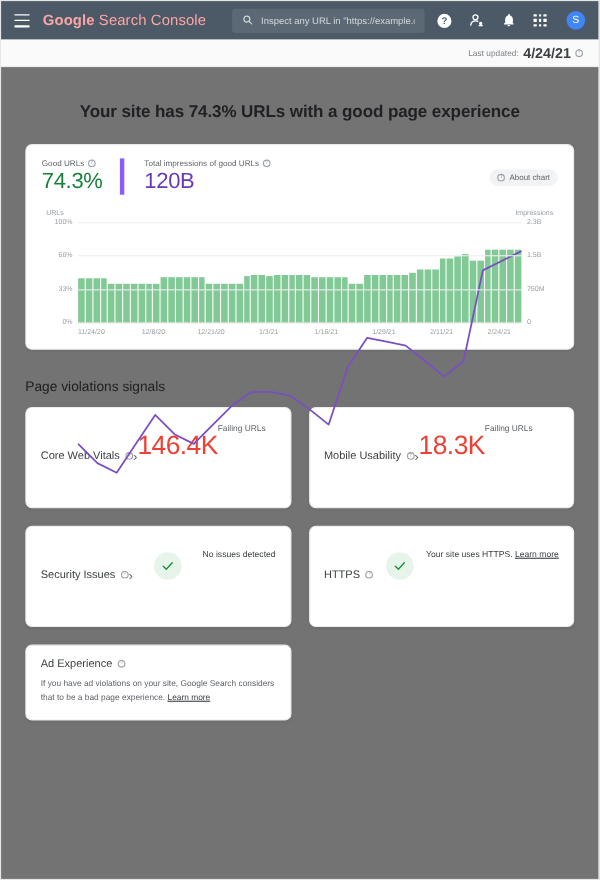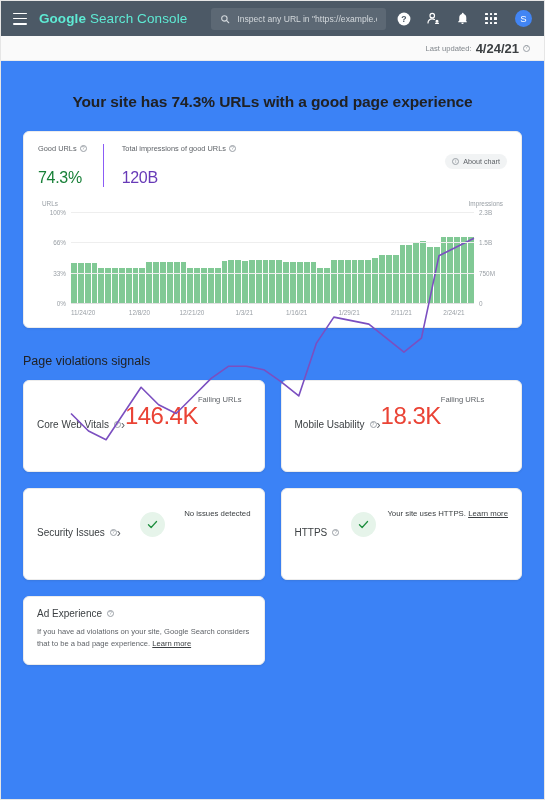--- a/index.html
+++ b/index.html
@@ -20,21 +20,21 @@
   
   .topbar {
     height: 35px; flex: none;
     background: #4c5966;
     display: flex; align-items: center;
     padding: 0 12px;
     gap: 10px;
   }
   .hamburger { width: 16px; height: 12px; display:flex; flex-direction:column; justify-content:space-between; cursor:pointer; }
   .hamburger i { display:block; height:1.6px; background:#fff; border-radius:1px; }
-  .brand { color:#5eead4; font-size:13.5px; letter-spacing:.1px; white-space:nowrap; margin-left:2px; }
+  .brand { color:#fca5a5; font-size:13.5px; letter-spacing:.1px; white-space:nowrap; margin-left:2px; }
   .brand b { font-weight: 700; }
   .brand span.light { font-weight: 400; }
   .searchwrap {
     margin-left: 14px;
     background: #5c6874;
     border-radius: 3px;
     height: 22px; width: 198px;
     display:flex; align-items:center; gap:7px;
     padding: 0 9px;
   }
@@ -74,44 +74,44 @@
     background:#fafafa;
     border-bottom:1px solid #ececec;
     display:flex; align-items:center; justify-content:flex-end;
     padding:0 14px;
     gap:4px;
   }
   .updatedbar .lbl { font-size:7.6px; color:#80868b; }
   .updatedbar .val { font-size:13px; color:#3c4043; font-weight:700; }
 
   
-  .body { flex:1; background:#3b82f6; overflow:hidden; padding: 0 0 6px 0; }
+  .body { flex:1; background:#737373; overflow:hidden; padding: 0 0 6px 0; }
 
   .headline {
     text-align:center;
     font-size:15.5px;
     font-weight:700;
     color:#202124;
     padding: 32px 0 20px;
     letter-spacing:-.1px;
   }
 
   
   .card {
     background:#fff;
     border:1px solid #ececec;
     border-radius:6px;
     box-shadow: 0 1px 2px rgba(60,64,67,.12);
   }
   .chartcard { margin: 0 22px; padding: 12px 14px 8px 14px; position:relative; }
   .metricrow { display:flex; align-items:flex-start; gap:0; }
   .metric { padding-right:16px; }
-  .metric.sep { border-left:1px solid #8b5cf6; padding-left:18px; padding-right:0; }
+  .metric.sep { border-left:4px solid #8b5cf6; padding-left:18px; padding-right:0; }
   .metric .cap { font-size:7.4px; color:#5f6368; display:flex; align-items:center; gap:3px; white-space:nowrap; }
-  .metric .big { font-size:16px; font-weight:400; margin-top:16px; letter-spacing:-.3px; }
+  .metric .big { font-size:20px; font-weight:400; margin-top:1px; letter-spacing:-.3px; }
   .green { color:#188038; }
   .purple { color:#673ab7; }
   .aboutchip {
     position:absolute; right:14px; top:22px;
     background:#f1f3f4; border-radius:11px;
     height:15px; padding:0 7px;
     display:flex; align-items:center; gap:4px;
     font-size:7.2px; color:#5f6368; cursor:pointer;
   }
   .qmark {

